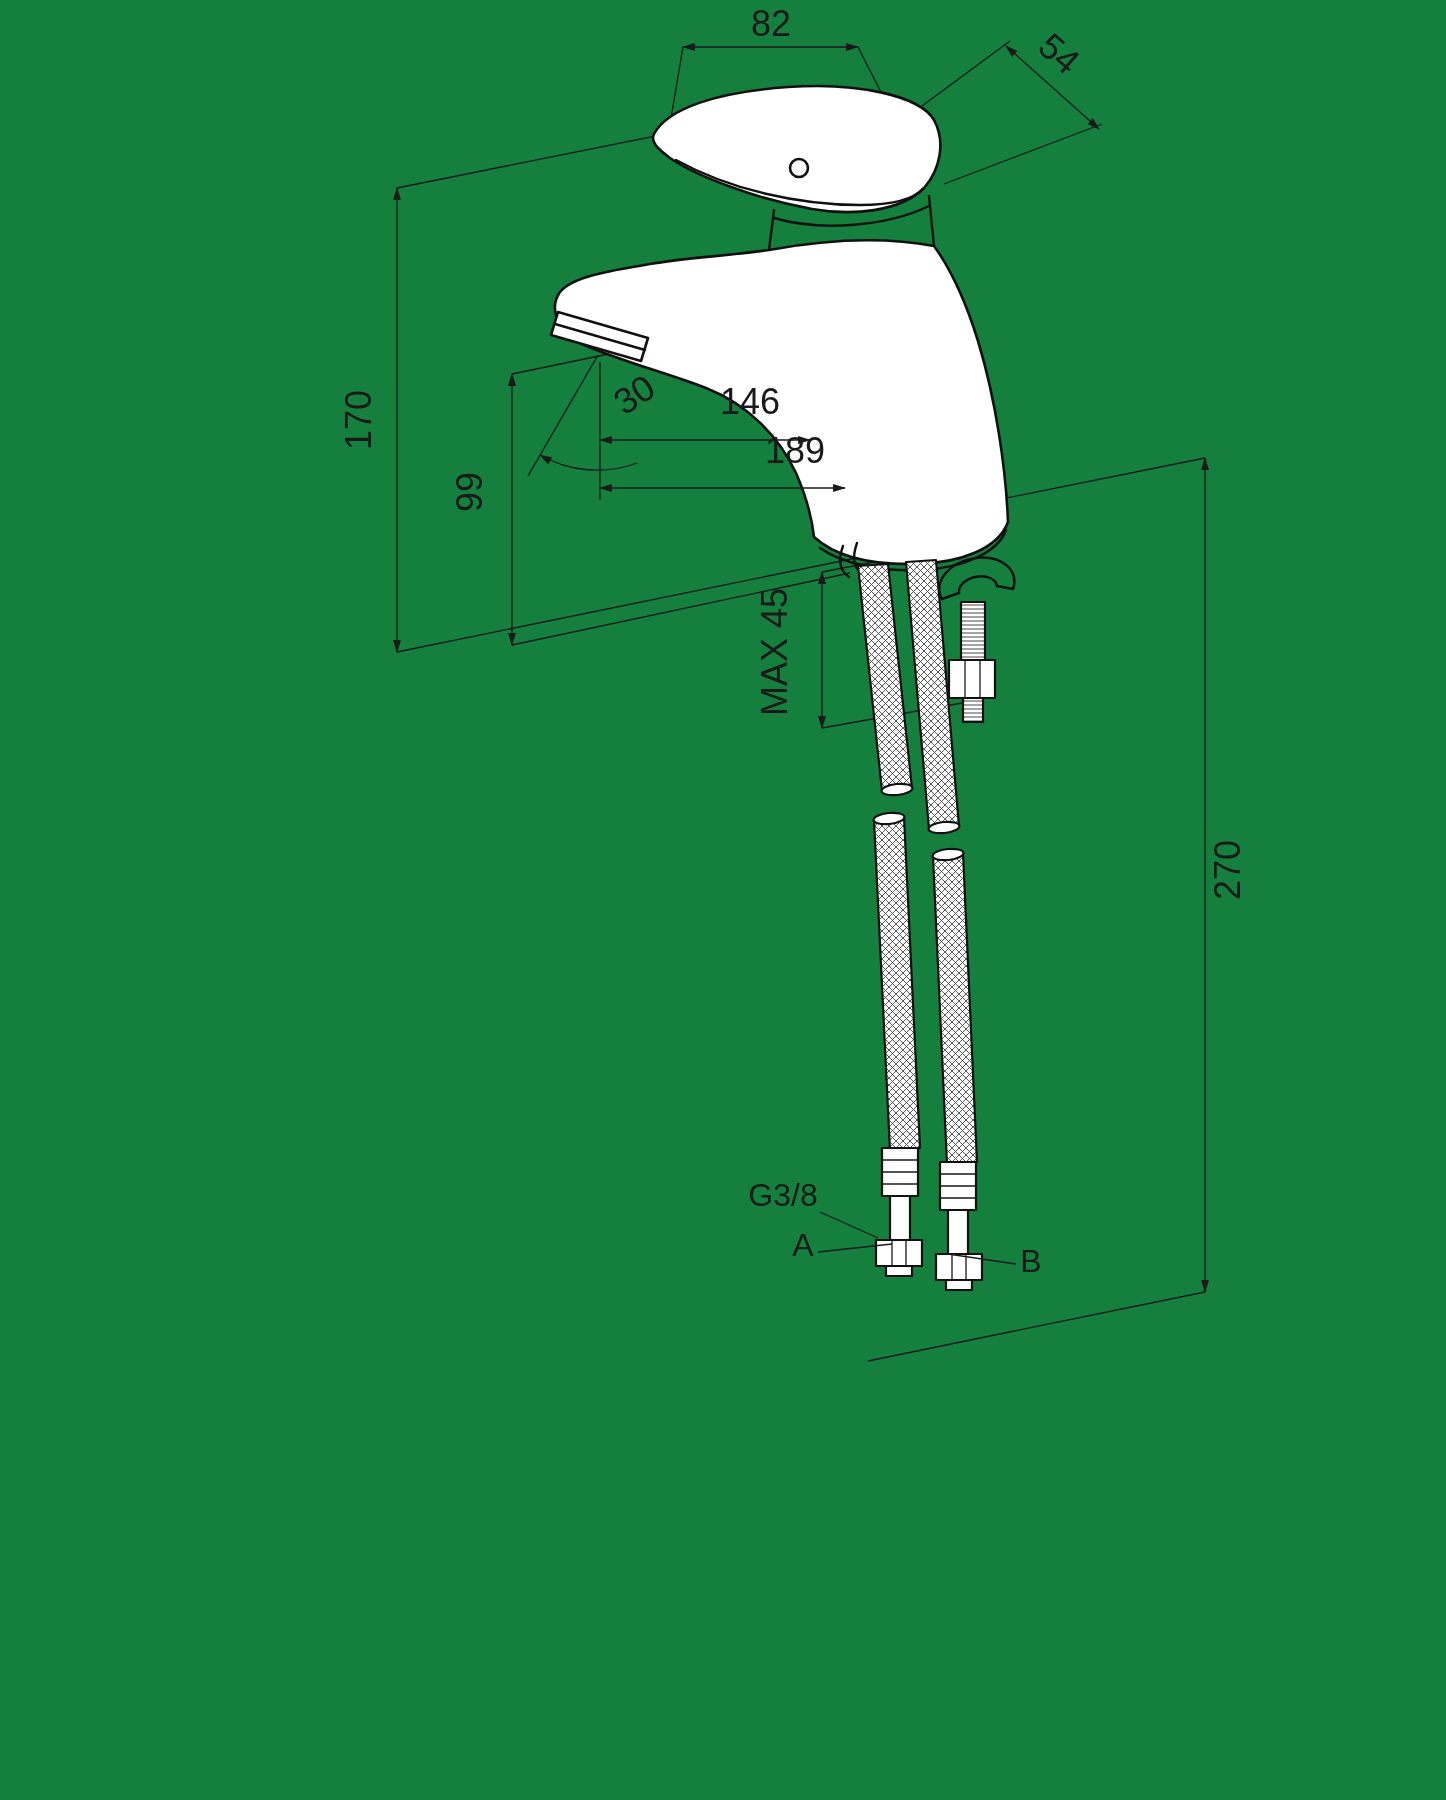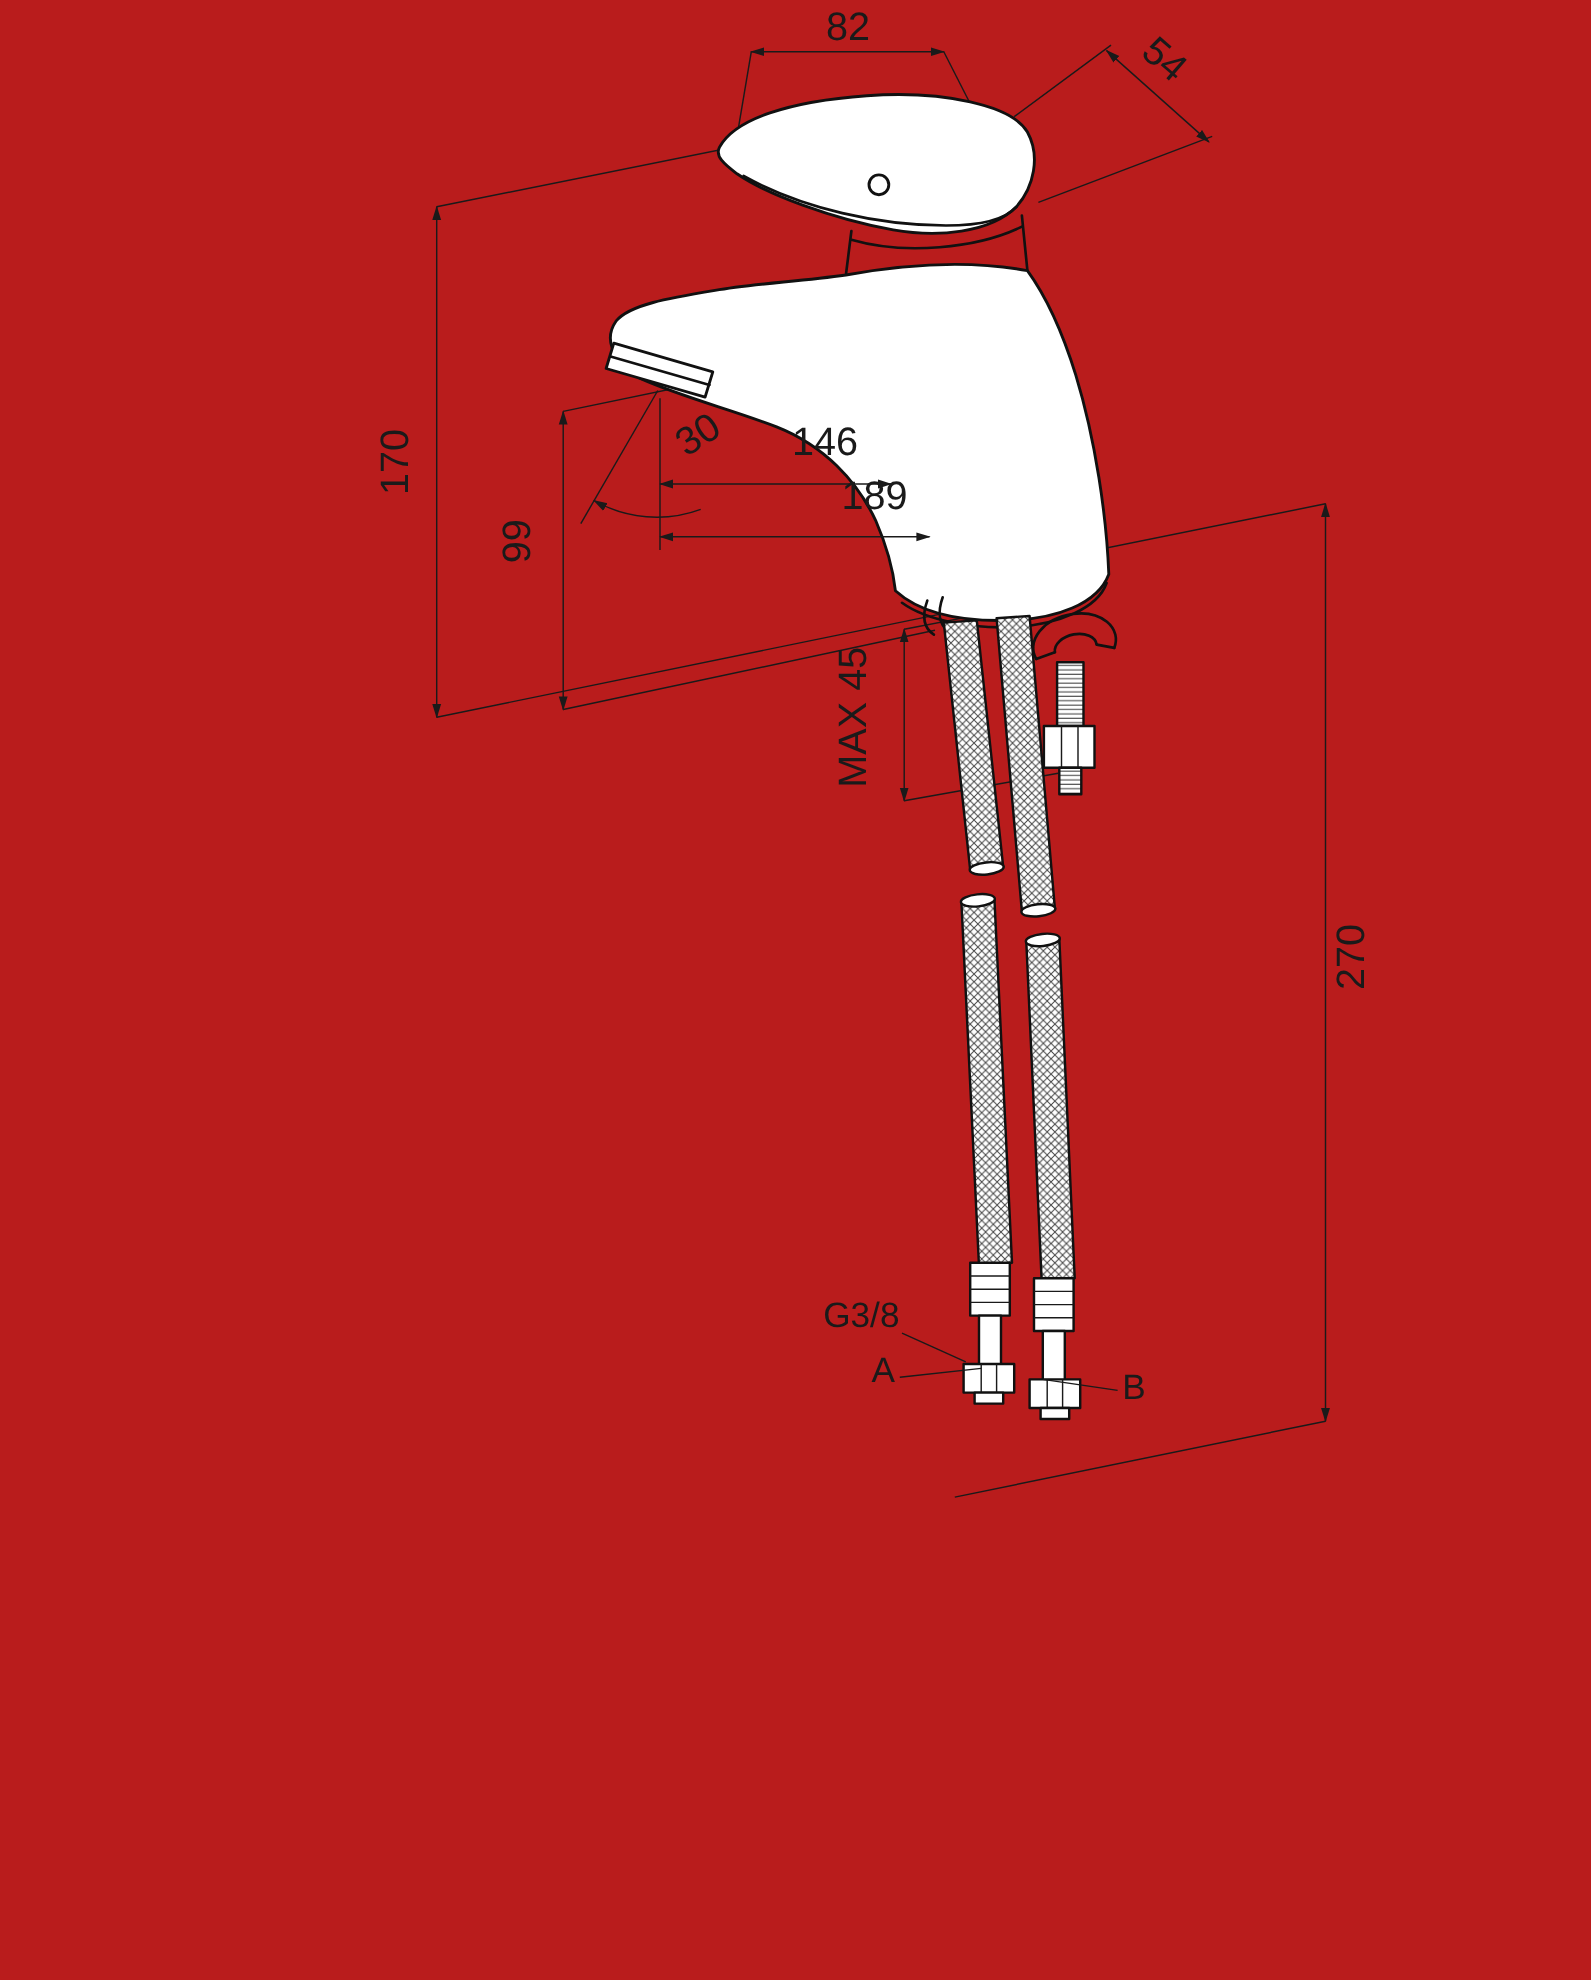--- a/index.html
+++ b/index.html
@@ -1,21 +1,21 @@
 <!DOCTYPE html>
 <html><head>
 <meta charset="utf-8">
 <title>Diagram</title>
 <style>
   html, body { margin: 0; padding: 0; background: #ffffff; }
   .stage {
     width: 1446px;
     height: 1800px;
     position: relative;
-    background: #b91c1c;
+    background: #15803d;
     font-family: "Liberation Sans", sans-serif;
   }
   svg { display: block; }
   text {
     font-family: "Liberation Sans", sans-serif;
     fill: #1a1a1a;
   }
   .dim-text { font-size: 36px; }
   .small-text { font-size: 32px; }
   .thin { stroke: #1a1a1a; stroke-width: 1.3; fill: none; }

